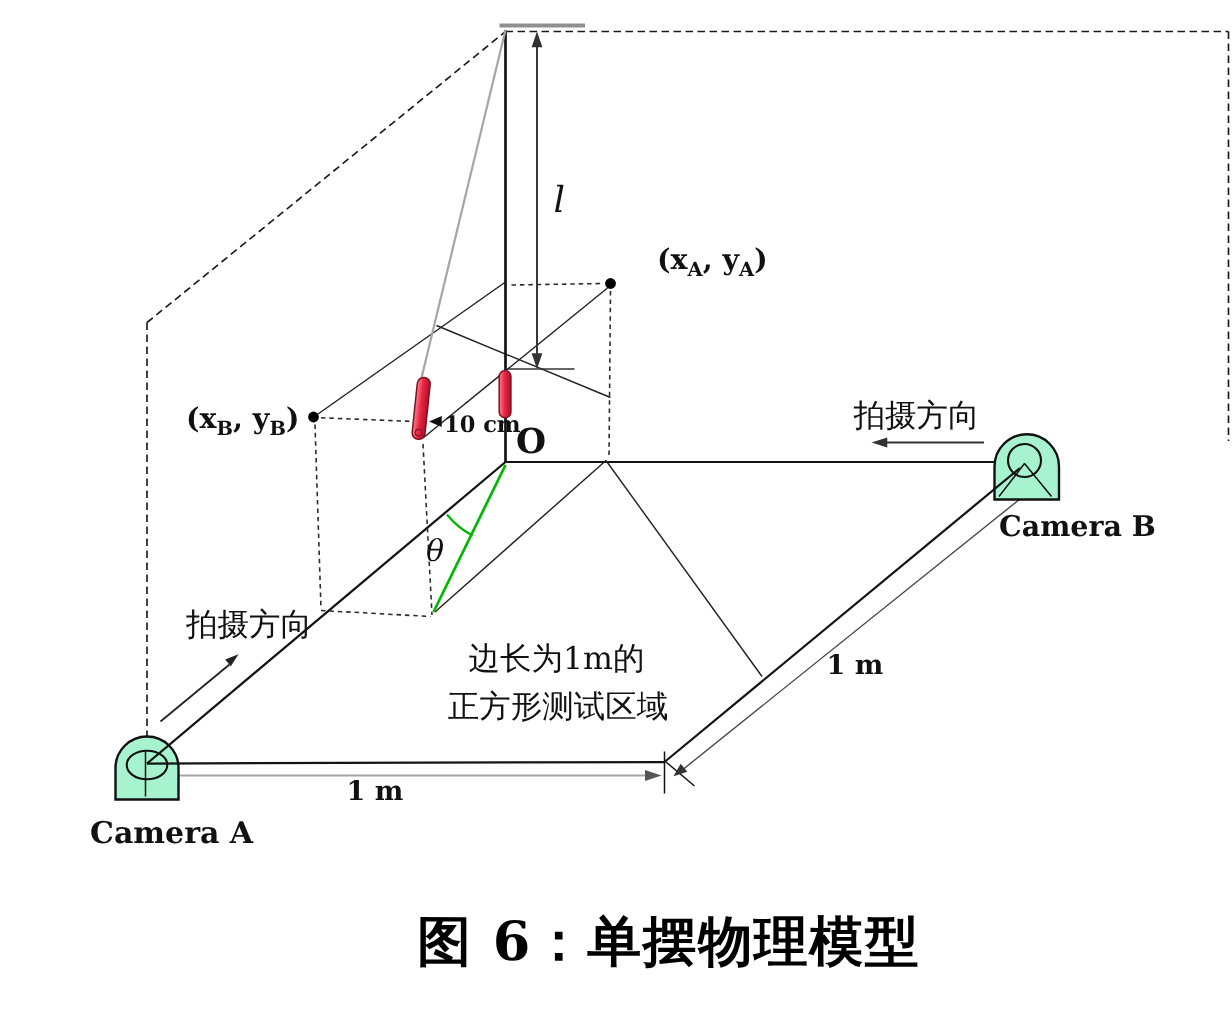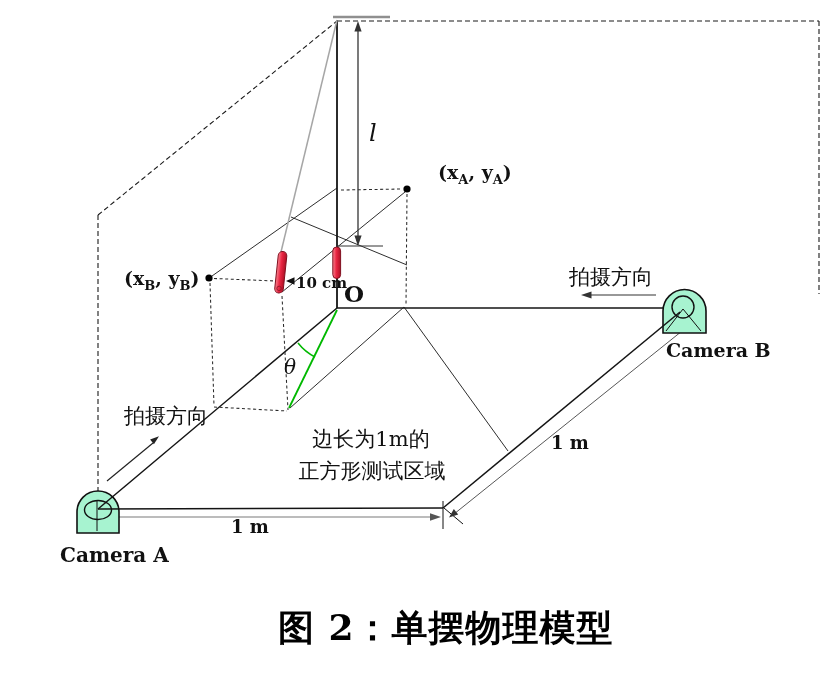--- a/index.html
+++ b/index.html
@@ -127,13 +127,13 @@
 
     <text x="231" y="533" font-size="18" font-weight="bold">1 m</text>
     <text x="551" y="449" font-size="18" font-weight="bold">1 m</text>
 
     <text x="371" y="446" font-size="21" text-anchor="middle" class="cjk">边长为1m的</text>
     <text x="372" y="478" font-size="21" text-anchor="middle" class="cjk">正方形测试区域</text>
   </g>
 </svg>
 </div>
 
-<div id="caption">图 2：单摆物理模型</div>
+<div id="caption">图 6：单摆物理模型</div>
 
 </body></html>

